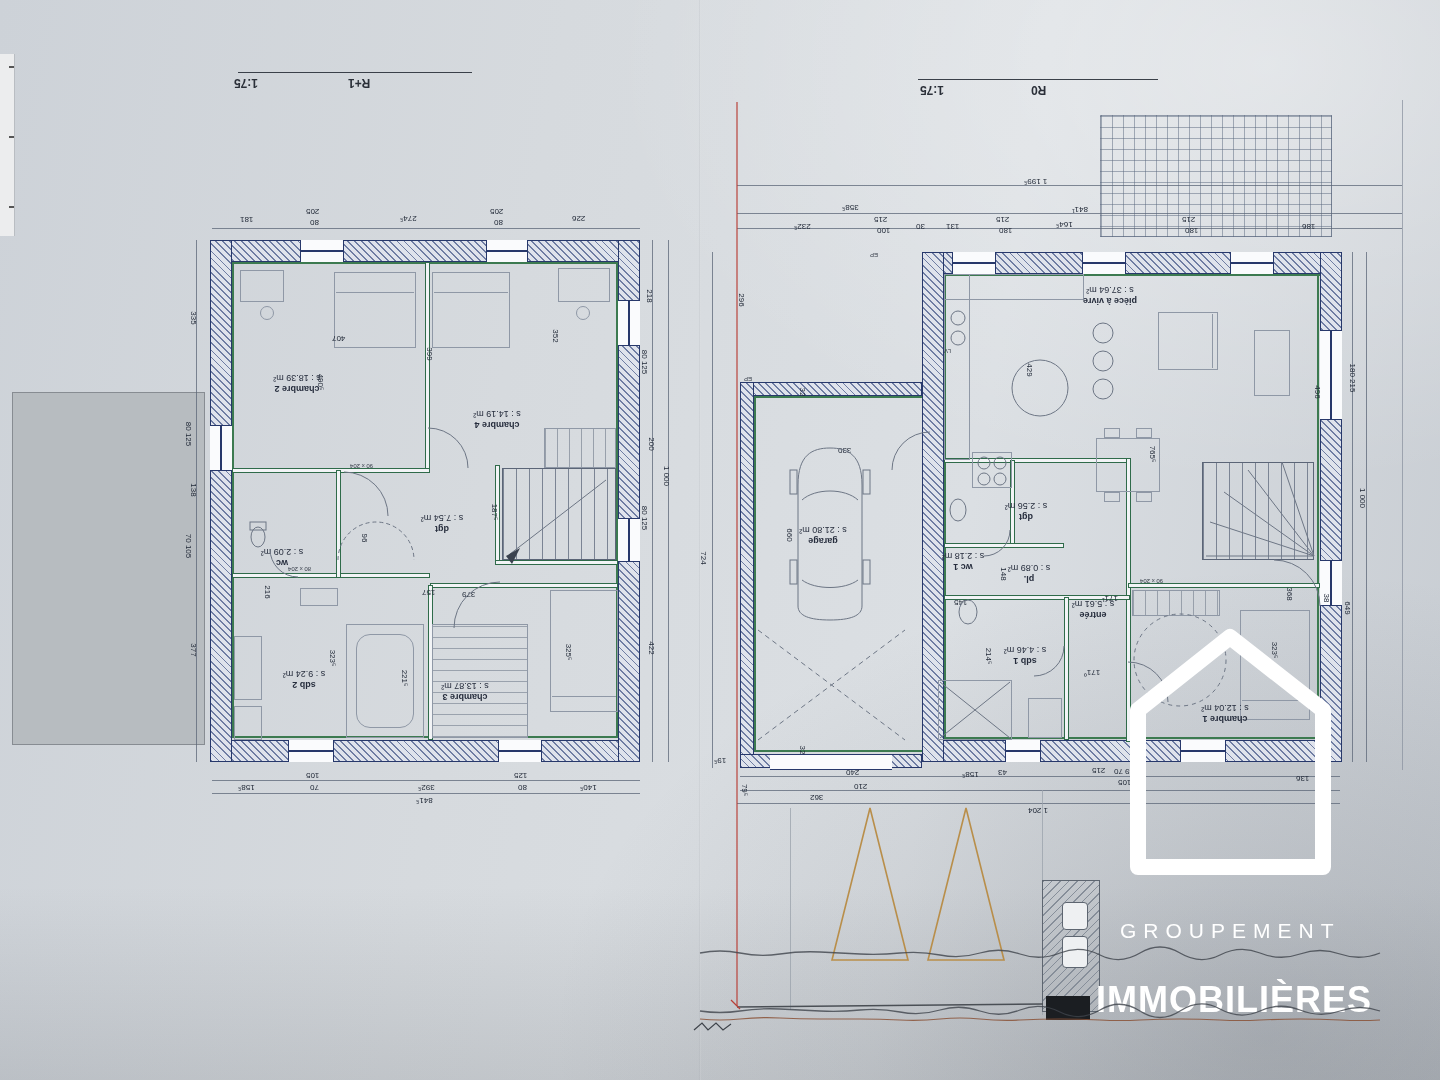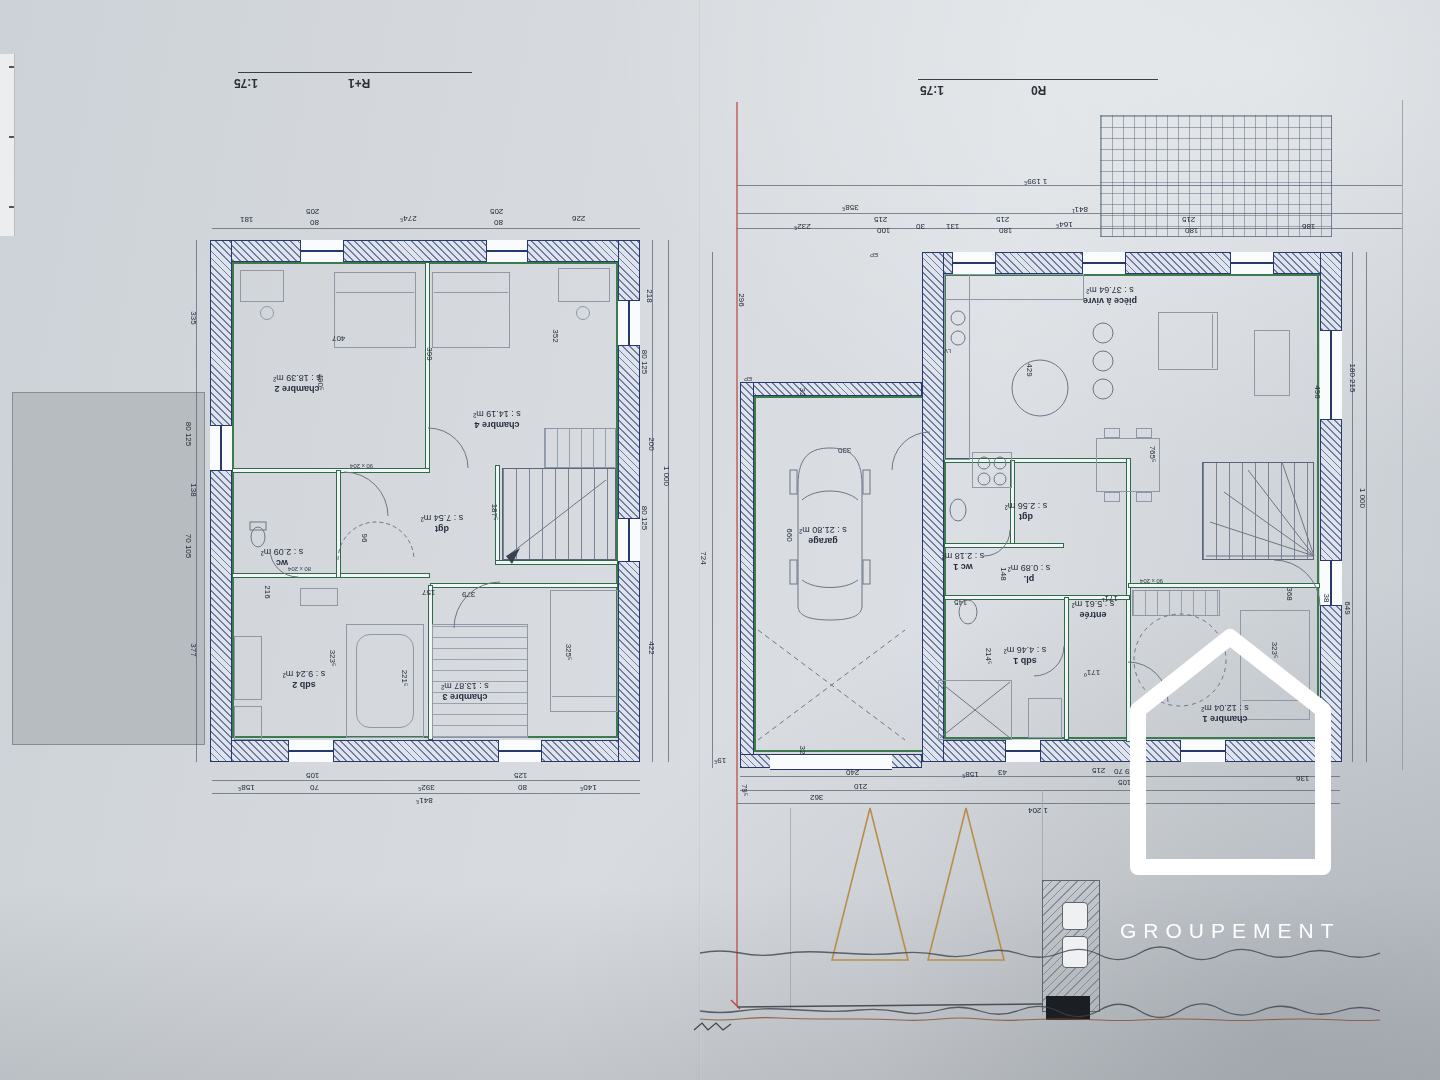--- a/index.html
+++ b/index.html
@@ -418,20 +418,21 @@
       <line x1="737" y1="102" x2="737" y2="1006" stroke="#b84038" stroke-width="1.3" opacity="0.9"></line>
       <line x1="737" y1="1007" x2="1043" y2="1004" stroke="#4a4f55" stroke-width="1.4"></line>
       <line x1="731" y1="1000" x2="740" y2="1009" stroke="#b84038" stroke-width="1.3"></line>
     </g>
   </svg>
 
   <svg class="abs" style="left:0;top:0;z-index:50;pointer-events:none" width="1440" height="1080" viewBox="0 0 1440 1080">
     <polygon points="1230,637 1323,710 1323,867 1138,867 1138,710" fill="none" stroke="#ffffff" stroke-width="16" stroke-linejoin="round"></polygon>
   </svg>
   <div class="logo-word" style="left:1120px;top:920px;font-size:21px;font-weight:400;letter-spacing:7px;z-index:51">GROUPEMENT</div>
+  <div class="logo-word" style="left:1096px;top:982px;font-size:36px;font-weight:700;letter-spacing:1px;z-index:51">IMMOBILIÈRES</div>
 
   <svg class="abs" style="left:0;top:0;z-index:60;pointer-events:none" width="1440" height="1080" viewBox="0 0 1440 1080">
     <path d="M700,953 q20,-4 40,0 t40,1 t40,-2 t40,2 t40,-1 t40,2 t40,-2 t40,1 t40,-1 t40,2 t40,-2 t40,0 t40,2 t40,-2 t40,1 t40,0 t40,-1" fill="none" stroke="#3f444b" stroke-width="1.3" opacity="0.8"></path>
     <path d="M700,1011 q20,3 40,0 t40,-2 t40,2 t40,-1 t40,2 t40,-2 t40,1 t40,-1 t40,2 t40,-2 t40,1 t40,0 t40,-2 t40,2 t40,-1 t40,1 t40,0" fill="none" stroke="#3f444b" stroke-width="1.3" opacity="0.8"></path>
     <path d="M700,1019 q20,2 40,0 t40,-1 t40,1 t40,0 t40,1 t40,-1 t40,0 t40,1 t40,-1 t40,1 t40,0 t40,-1 t40,1 t40,0 t40,-1 t40,1 t40,0" fill="none" stroke="#8a5136" stroke-width="1.2" opacity="0.85"></path>
     <path d="M694,1030 l8,-7 l6,7 l8,-7 l7,7 l8,-6" fill="none" stroke="#3f444b" stroke-width="1.2"></path>
   </svg>
 
 </div>
 

